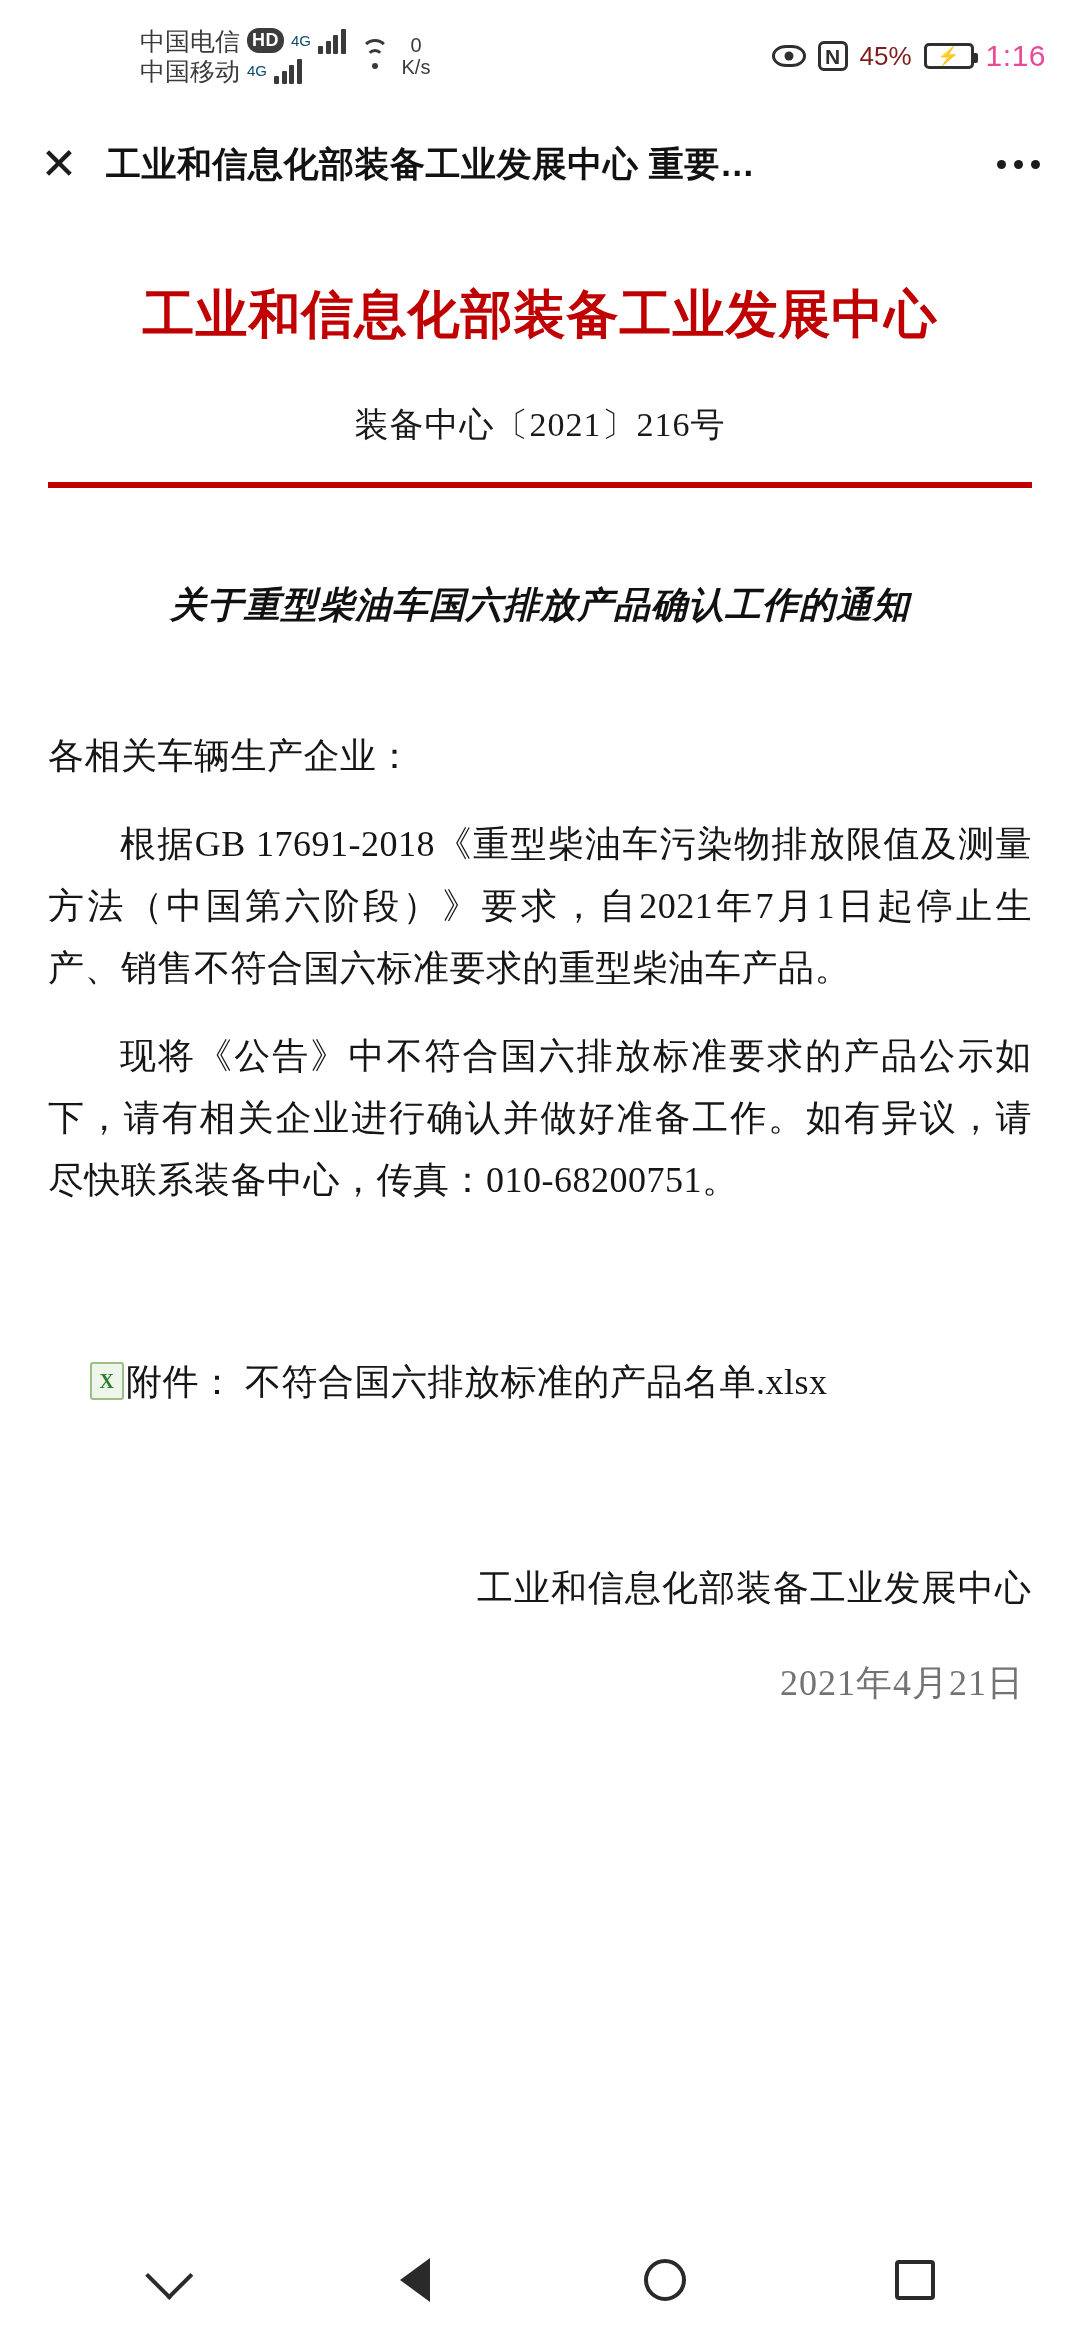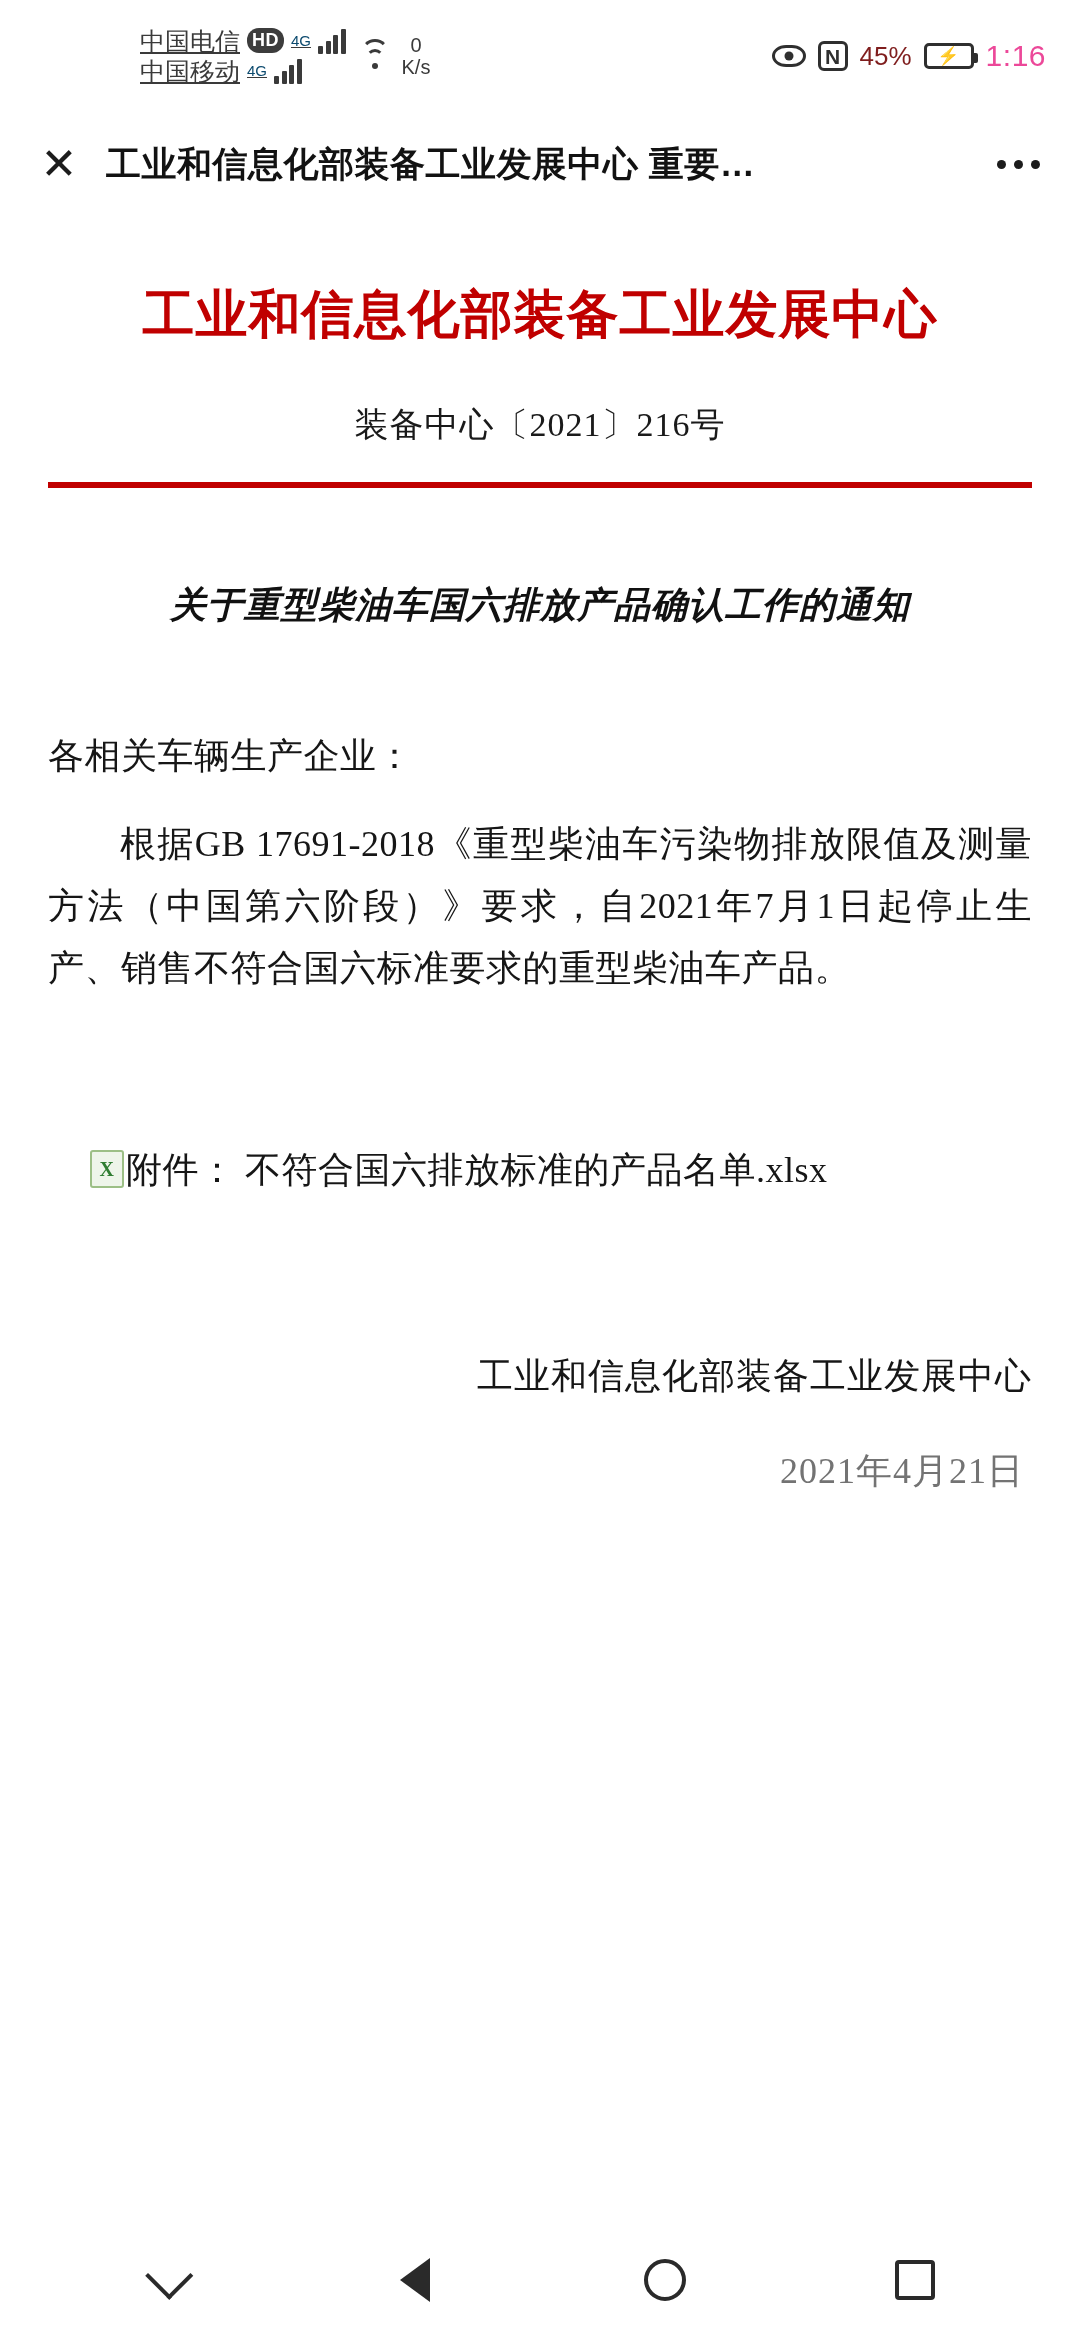--- a/index.html
+++ b/index.html
@@ -29,21 +29,20 @@
     color: #2b2b2b;
     flex: 0 0 auto;
   }
   .carriers {
     display: flex;
     flex-direction: column;
     justify-content: flex-end;
     line-height: 1.22;
     font-size: 25px;
     color: #3a3a3a;
-    text-decoration: underline;
   }
   .carrier-row { display: flex; align-items: center; gap: 7px; white-space: nowrap; }
   .hd-badge {
     display: inline-block;
     background: #3c3c3c;
     color: #fff;
     font-size: 18px;
     font-weight: bold;
     line-height: 1;
     padding: 3px 5px 4px 5px;
@@ -356,20 +355,21 @@
 
   <div class="doc">
     <div class="doc-header">工业和信息化部装备工业发展中心</div>
     <div class="doc-number">装备中心〔2021〕216号</div>
     <div class="red-rule"></div>
     <div class="doc-subject">关于重型柴油车国六排放产品确认工作的通知</div>
 
     <div class="doc-body">
       <div class="salutation">各相关车辆生产企业：</div>
       <div class="para">根据GB 17691-2018《重型柴油车污染物排放限值及测量方法（中国第六阶段）》要求，自2021年7月1日起停止生产、销售不符合国六标准要求的重型柴油车产品。</div>
+      <div class="para">现将《公告》中不符合国六排放标准要求的产品公示如下，请有相关企业进行确认并做好准备工作。如有异议，请尽快联系装备中心，传真：010-68200751。</div>
     </div>
 
     <div class="attach-block">
       <span class="xls-ico">
         <span>X</span>
       </span>
       <span>附件：</span>
       <span class="attach-name">不符合国六排放标准的产品名单.xlsx</span>
     </div>
 

